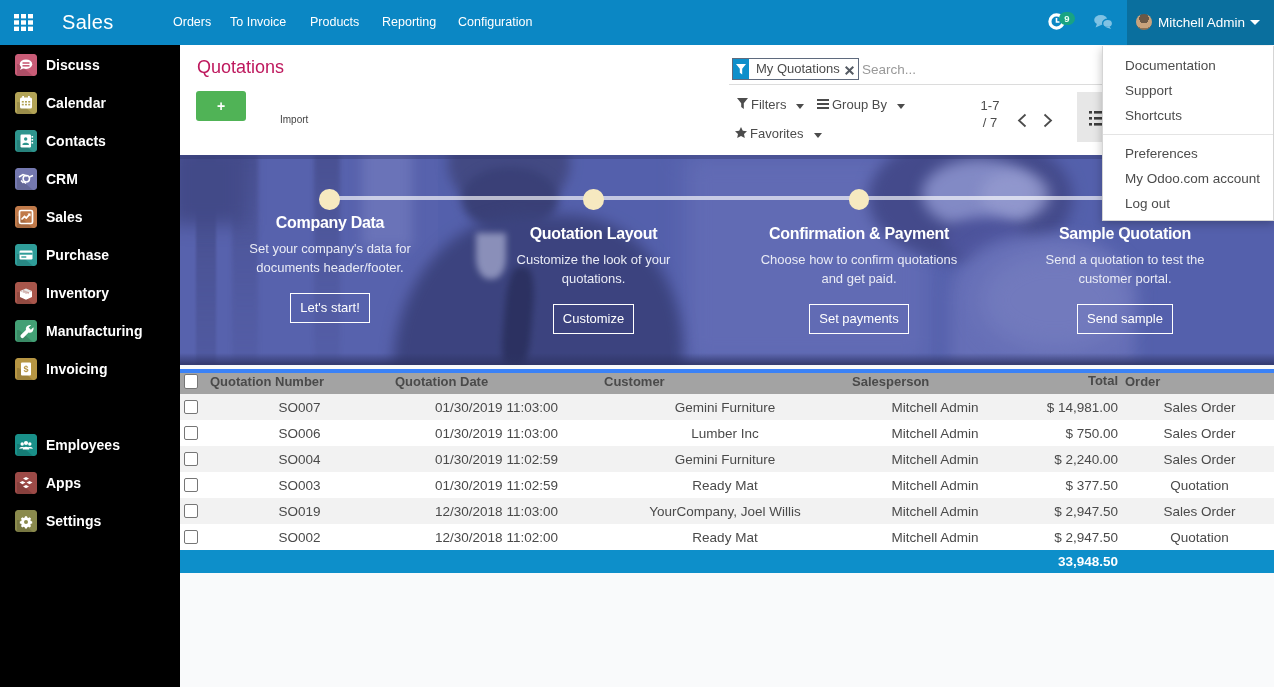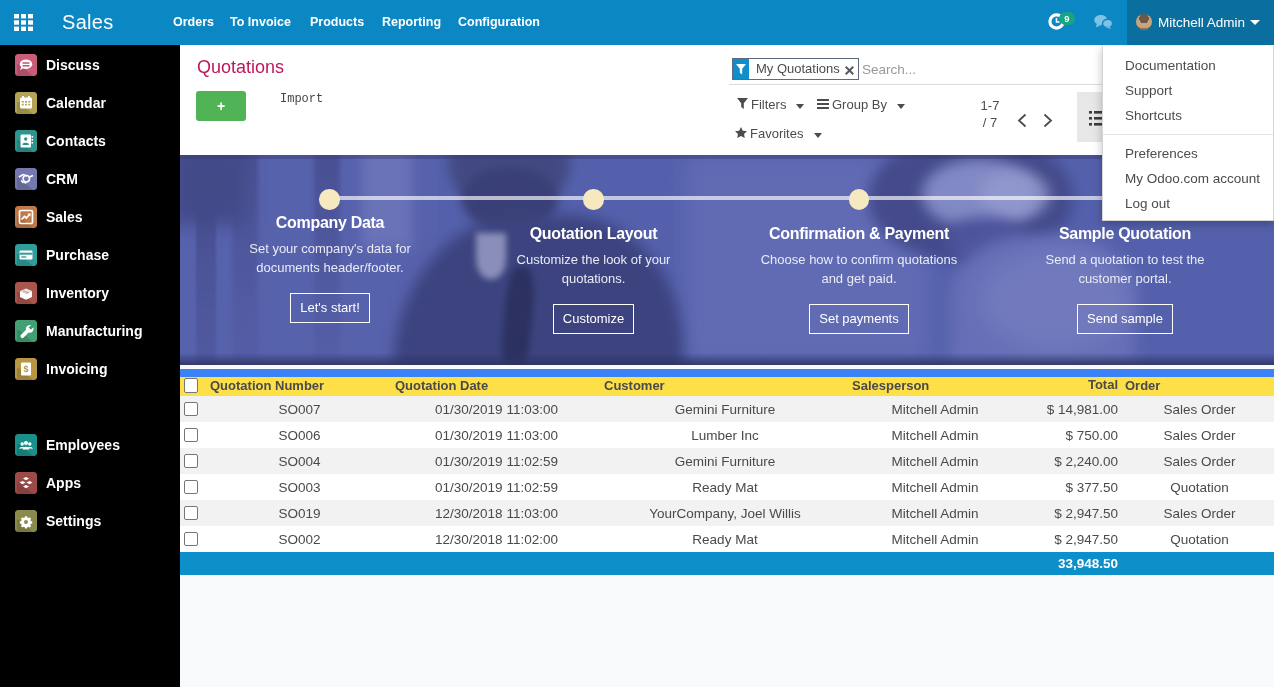--- a/index.html
+++ b/index.html
@@ -1,35 +1,35 @@
 <!DOCTYPE html>
 <html><head>
 <meta charset="utf-8">
 <style>
 * { margin:0; padding:0; box-sizing:border-box; }
 html,body { width:1274px; height:687px; overflow:hidden; font-family:"Liberation Sans", sans-serif; background:#fff; }
 .abs { position:absolute; }
 
 #navbar { position:absolute; left:0; top:0; width:1274px; height:45px; background:#0b87c4; z-index:30; }
 #navbar .brand { position:absolute; left:62px; top:11px; color:#fff; font-size:20px; font-weight:500; letter-spacing:.3px; }
-.navlink { position:absolute; top:15px; color:#fff; font-size:12.5px; font-weight:700; }
+.navlink { position:absolute; top:15px; color:#fff; font-size:12.5px; font-weight:400; }
 #useritem { position:absolute; left:1127px; top:0; width:147px; height:45px; background:#0a6f9e; }
 #avatar { position:absolute; left:1136px; top:14px; width:16px; height:16px; border-radius:50%; background:radial-gradient(circle at 50% 28%, #6b5846 0 34%, #c9a37c 35% 70%, #8d7256 71%); }
 #uname { position:absolute; left:1158px; top:15px; color:#fff; font-size:13.5px; font-weight:500; }
 #ucaret { position:absolute; left:1250px; top:20px; width:0; height:0; border-left:5px solid transparent; border-right:5px solid transparent; border-top:5px solid #fff; }
 
 #sidebar { position:absolute; left:0; top:45px; width:180px; height:642px; background:#000; z-index:5; }
 .sbitem { position:absolute; left:0; width:180px; height:38px; }
 .sbicon { position:absolute; left:15px; top:10px; width:22px; height:22px; border-radius:3px; }
 .sblabel { position:absolute; left:46px; top:12.5px; color:#fff; font-size:14px; font-weight:600; }
 
 #cp { position:absolute; left:180px; top:45px; width:1094px; height:110px; background:#fff; }
 #breadcrumb { position:absolute; left:197px; top:57px; font-size:18px; color:#be185d; z-index:6;}
 #btn-create { position:absolute; left:196px; top:91px; width:50px; height:30px; background:#50b356; border-radius:3px; color:#fff; font-size:13px; font-weight:700; text-align:center; line-height:30px; z-index:6;}
-#lnk-import { position:absolute; left:280px; top:92px; font-size:12px; color:#444; z-index:6;font-family:Liberation Mono, monospace;}
+#lnk-import { position:absolute; left:280px; top:114px; font-size:10px; color:#444; z-index:6;}
 
 #facet { position:absolute; left:732px; top:58px; height:22px; border:1px solid #5f6a7d; background:#fff; display:flex; z-index:6;}
 #facet .ficon { width:16px; background:#0e8fcb; display:flex; align-items:center; justify-content:center; }
 #facet .flabel { padding:0 5px 0 7px; font-size:13px; color:#4c4c4c; line-height:20px; }
 #facet .fx { padding:0 4px 0 0; line-height:21px; }
 #searchph { position:absolute; left:862px; top:62px; font-size:13.5px; color:#999; z-index:6;}
 #searchline { position:absolute; left:729px; top:84px; width:545px; height:1px; background:#dcdcdc; z-index:6;}
 .cpbtn { position:absolute; font-size:13px; color:#4c4c4c; z-index:6; }
 #pager { position:absolute; left:972px; top:97px; width:36px; text-align:center; font-size:13px; color:#4c4c4c; line-height:17px; z-index:6;}
 #switcher { position:absolute; left:1077px; top:92px; width:113px; height:50px; background:#e7e7e7; z-index:6; }
@@ -37,21 +37,21 @@
 #banner { position:absolute; left:180px; top:155px; width:1094px; height:210px; background:#5461ac; overflow:hidden; z-index:4; }
 .bncol { position:absolute; top:0; width:260px; text-align:center; color:#fff; }
 .bntitle { font-size:16px; font-weight:700; letter-spacing:-.3px; }
 .bndesc { font-size:13px; margin-top:7px; line-height:19px; color:#e9ebf5;text-align:center; }
 .bnbtn { display:inline-block; margin-top:16px; border:1px solid #fff; color:#fff; font-size:13px; padding:6px 9px; line-height:16px; }
 .dot { position:absolute; width:20.5px; height:20.5px; border-radius:50%; background:#f6e9c0; z-index:3; }
 #tline { position:absolute; left:150px; top:40.5px; width:952px; height:4px; background:rgba(255,255,255,.65); z-index:2; }
 
 #tablewrap { position:absolute; left:180px; top:365px; width:1094px; height:322px; background:#f9fafb; }
 table { border-collapse:collapse; table-layout:fixed; width:1094px; font-size:13.5px; color:#4a4a4a; margin-top:4px; }
-thead th { background:#fde047; border-top:8px solid #3b82f6; font-weight:700; text-align:left; height:23px; vertical-align:top; padding:1px 0 0 6px; font-size:13px;margin-left:15px; }
+thead th { background:#a3a3a3; border-top:4px solid #3b82f6; font-weight:700; text-align:left; height:23px; vertical-align:top; padding:1px 0 0 6px; font-size:13px;margin-left:15px; }
 tbody td { height:26px; padding:0 0 0 6px;text-align:center; } td:first-child, th:first-child { padding-left:0; }
 tbody tr:nth-child(odd) { background:#f2f2f2; }
 tbody tr:nth-child(even) { background:#fff; }
 td.r, th.r { text-align:right; padding:0; }
 tfoot td { background:#0d8fca; color:#fff; font-weight:700; height:23px; text-align:right; }
 .cb { width:14.5px; height:14.5px; border:1px solid #767676; border-radius:2px; background:#fff; margin-left:3.5px; }
 
 #udrop { position:absolute; left:1102px; top:46px; width:172px; height:175px; background:#fff; border:1px solid #d5d5d5; border-top:none; box-shadow:0 3px 9px rgba(0,0,0,.25); z-index:20; padding-top:7px; }
 #udrop .di { height:25px; line-height:25px; padding-left:22px; font-size:13.5px; color:#4c4c4c; }
 #udrop .dsep { height:0; border-top:1px solid #e4e4e4; margin:6px 0; }

